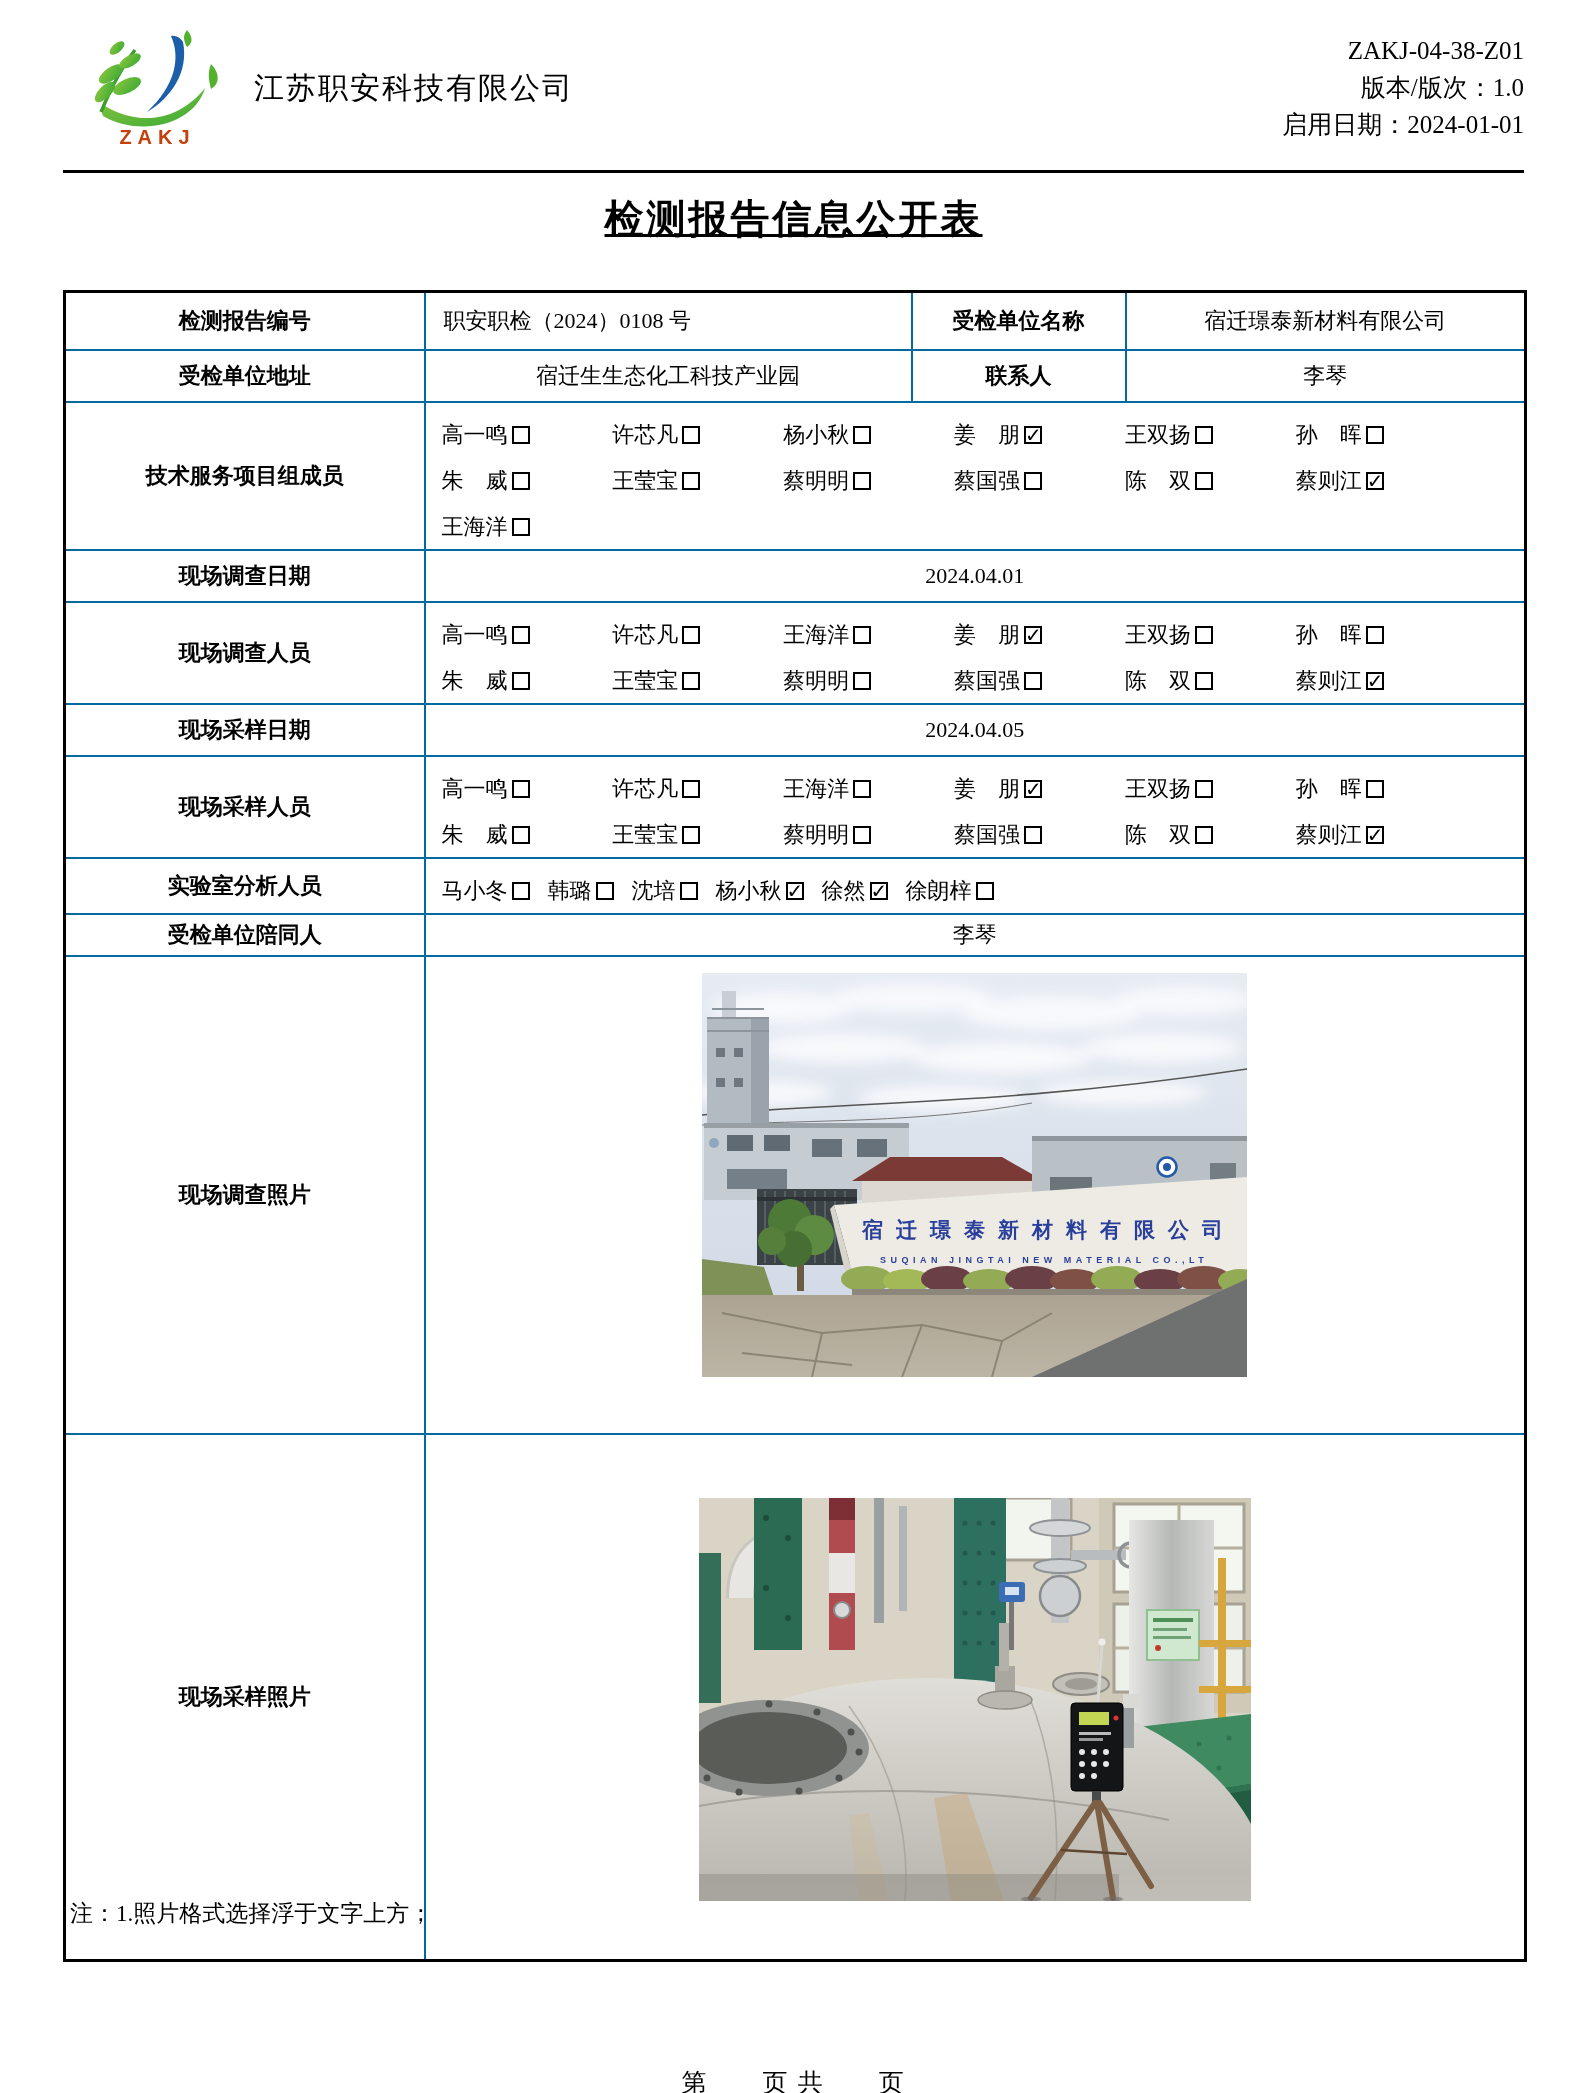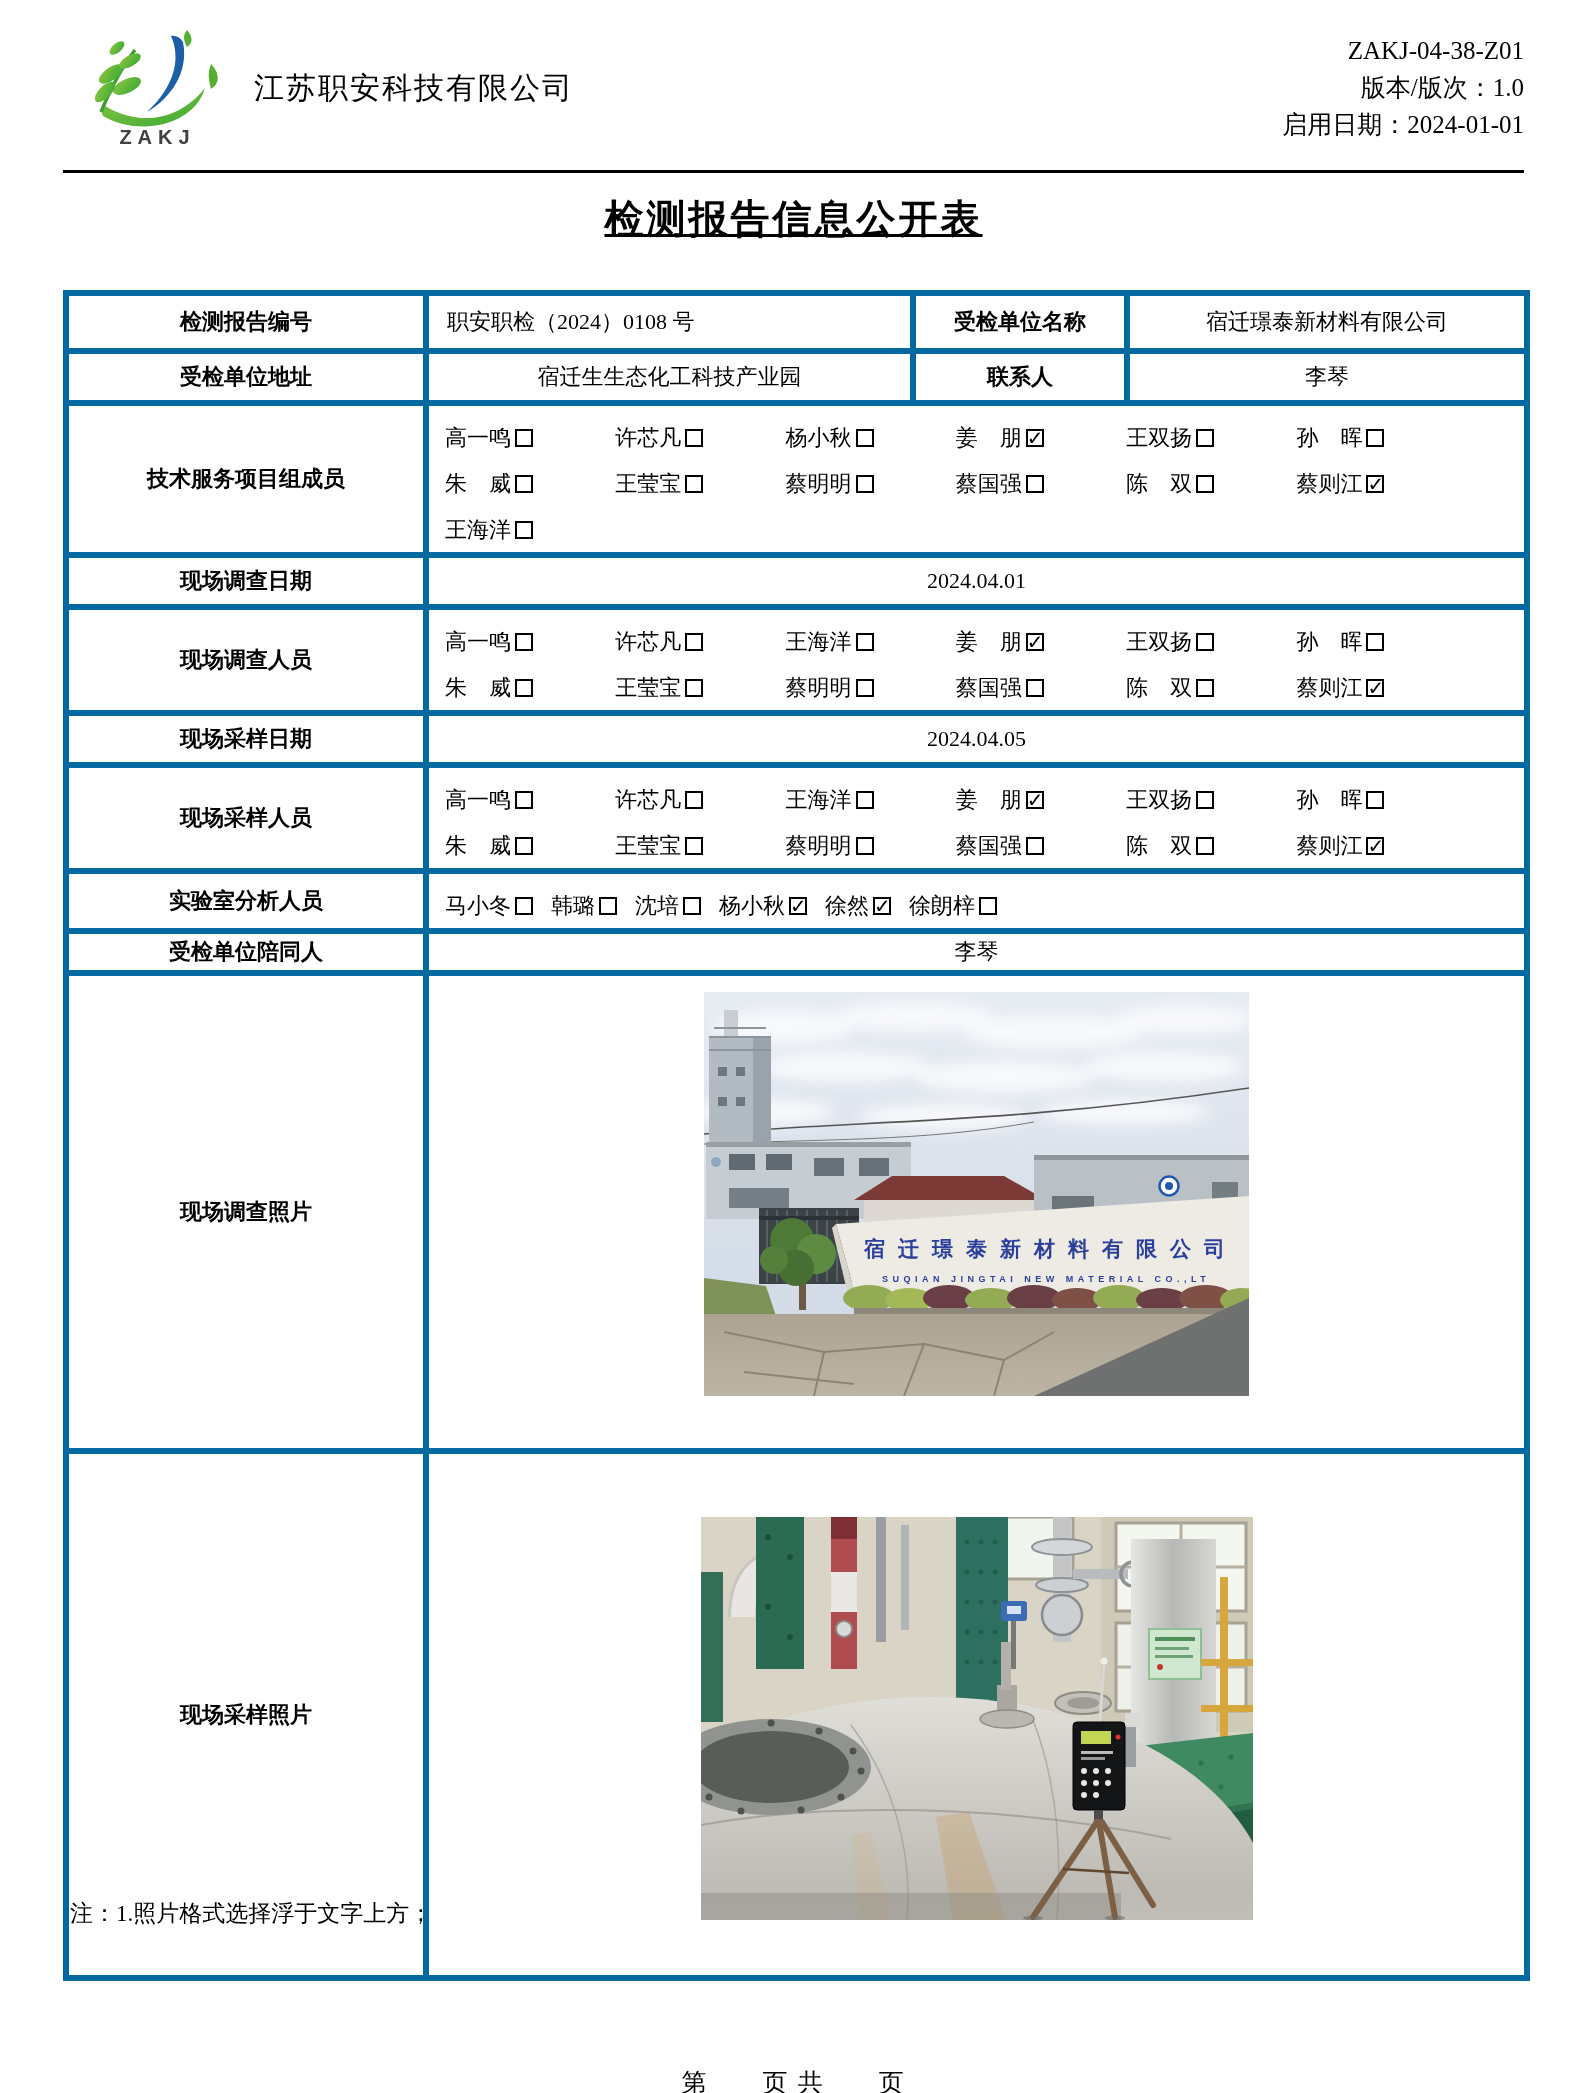--- a/index.html
+++ b/index.html
@@ -4,31 +4,31 @@
 <style>
   html,body { margin:0; padding:0; background:#888; }
   .page {
     position:relative; width:1587px; height:2093px; margin:0 auto;
     background:#ffffff; overflow:hidden;
     font-family:"Liberation Serif","DejaVu Serif",serif; color:#000;
   }
   
   .hdr { position:absolute; top:28px; left:75px; right:63px; display:flex; align-items:flex-start; }
   .logoblk { width:165px; text-align:center; }
-  .zakj { color:#404040; font-family:"Liberation Sans","DejaVu Sans",sans-serif; font-weight:bold;
+  .zakj { color:#c2410c; font-family:"Liberation Sans","DejaVu Sans",sans-serif; font-weight:bold;
           letter-spacing:6px; font-size:20px; margin-top:-6px; }
   .coname { font-size:30px; margin:40px 0 0 14px; letter-spacing:2px; }
   .hdr-right { margin-left:auto; text-align:right; font-size:25px; line-height:37px; margin-top:4px; }
   .hrule { position:absolute; top:170px; left:63px; width:1461px; border-top:3px solid #000; }
   .title { position:absolute; top:192px; left:0; width:100%; text-align:center;
            font-size:39px; font-weight:bold; letter-spacing:3px;text-decoration:underline; }
   
   table.rpt { position:absolute; top:290px; left:63px; width:1461px;
               border-collapse:collapse; table-layout:fixed; border:3px solid #000; }
-  table.rpt td { border:6px solid #0369a1; font-size:22px; overflow:hidden; }
+  table.rpt td { border:2px solid #0369a1; font-size:22px; overflow:hidden; }
   td.lbl  { font-weight:bold; text-align:center; }
   td.cval { text-align:center; }
   td.lval { text-align:left; padding-left:18px; }
   td.people { padding:4px 8px 4px 16px; }
   .pline { display:flex; height:36px; line-height:36px; white-space:nowrap;margin-top:10px; }
   .pitem { flex:0 0 15.9%; white-space:nowrap; }
   .pitem.inline { flex:0 0 auto; margin-right:18px; }
   .box { display:inline-block; width:14px; height:14px; border:2.5px solid #000;
          margin-left:4px; vertical-align:-2px; position:relative; }
   .box.checked::after { content:"✓"; position:absolute; left:-1px; top:-11px; font-size:20px;

